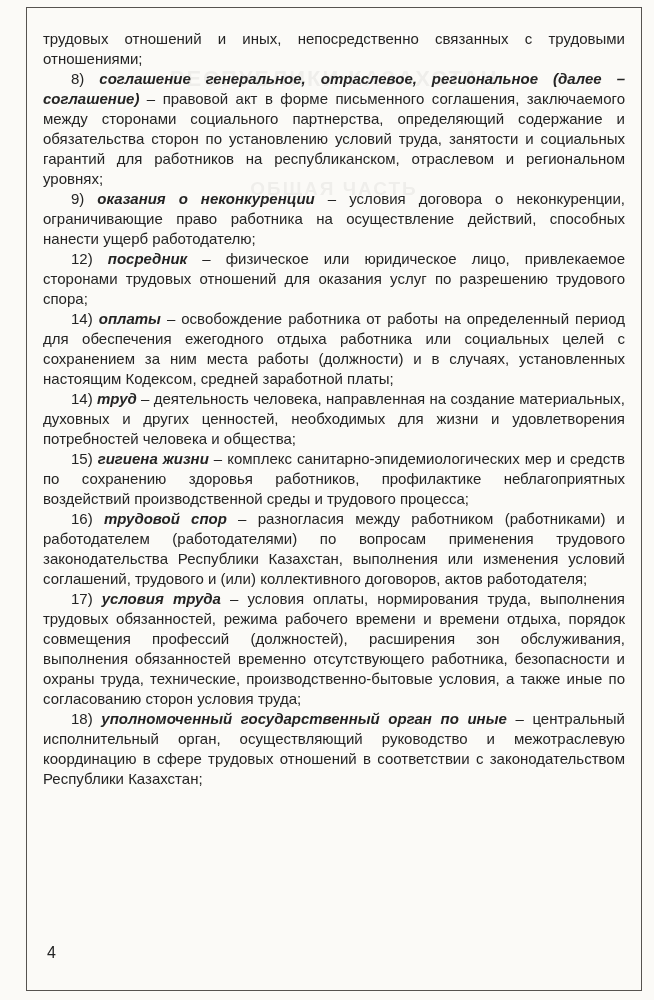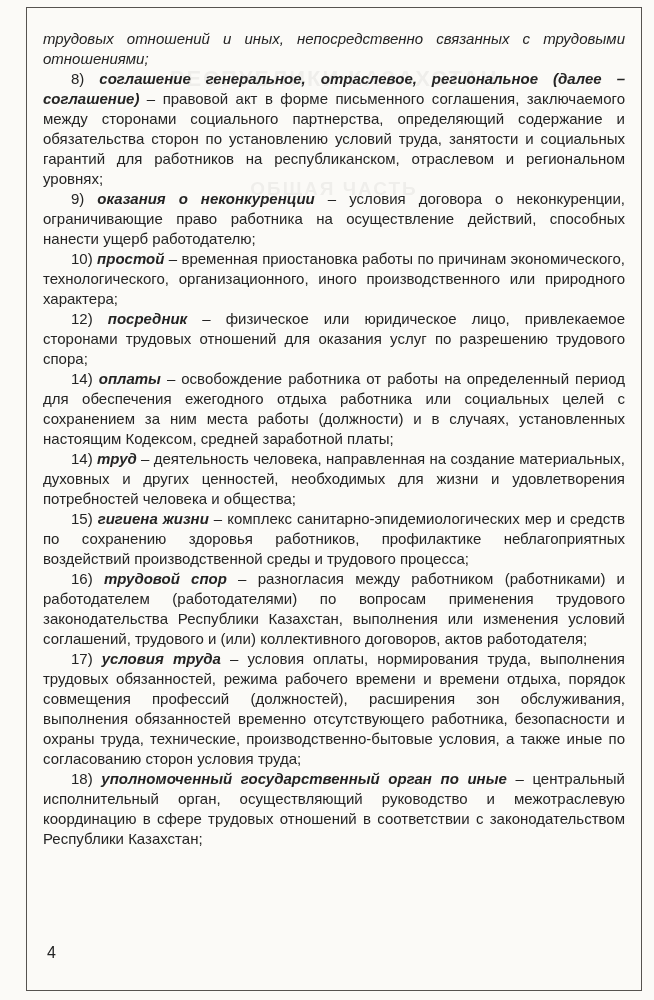--- a/index.html
+++ b/index.html
@@ -34,21 +34,20 @@
     line-height: 20px;
     text-align: justify;
     letter-spacing: 0px;
   }
   .text-column p {
     margin: 0;
     padding: 0;
   }
   p.intro {
     text-indent: 0;
-    font-style: italic;
   }
   p.def-item {
     text-indent: 28px;
   }
   .term {
     font-weight: bold;
     font-style: italic;
   }
   .page-number {
     position: absolute;
@@ -78,21 +77,20 @@
     <div class="ghost ghost-1">РЕСПУБЛИКИ КАЗАХСТАН</div>
     <div class="ghost ghost-2">ОБЩАЯ ЧАСТЬ</div>
 
     <div class="text-column">
       <p class="intro">трудовых отношений и иных, непосредственно связанных с трудовыми отношениями;</p>
       <div id="definitions-list">
   <p class="def-item"><span>8) </span><span class="term">соглашение генеральное, отраслевое, региональное (далее – соглашение)</span><span> – правовой акт в форме письменного соглашения, заключаемого между сторонами социального партнерства, определяющий содержание и обязательства сторон по установлению условий труда, занятости и социальных гарантий для работников на республиканском, отраслевом и региональном уровнях;</span></p>
 
   <p class="def-item"><span>9) </span><span class="term">оказания о неконкуренции</span><span> – условия договора о неконкуренции, ограничивающие право работника на осуществление действий, способных нанести ущерб работодателю;</span></p>
 
-  <p class="def-item"><span>10) </span><span class="term">простой</span><span> – временная приостановка работы по причинам экономического, технологического, организационного, иного производственного или природного характера;</span></p>
 
 
   <p class="def-item"><span>12) </span><span class="term">посредник</span><span> – физическое или юридическое лицо, привлекаемое сторонами трудовых отношений для оказания услуг по разрешению трудового спора;</span></p>
 
   <p class="def-item"><span>14) </span><span class="term">оплаты</span><span> – освобождение работника от работы на определенный период для обеспечения ежегодного отдыха работника или социальных целей с сохранением за ним места работы (должности) и в случаях, установленных настоящим Кодексом, средней заработной платы;</span></p>
 
   <p class="def-item"><span>14) </span><span class="term">труд</span><span> – деятельность человека, направленная на создание материальных, духовных и других ценностей, необходимых для жизни и удовлетворения потребностей человека и общества;</span></p>
 
   <p class="def-item"><span>15) </span><span class="term">гигиена жизни</span><span> – комплекс санитарно-эпидемиологических мер и средств по сохранению здоровья работников, профилактике неблагоприятных воздействий производственной среды и трудового процесса;</span></p>
 

